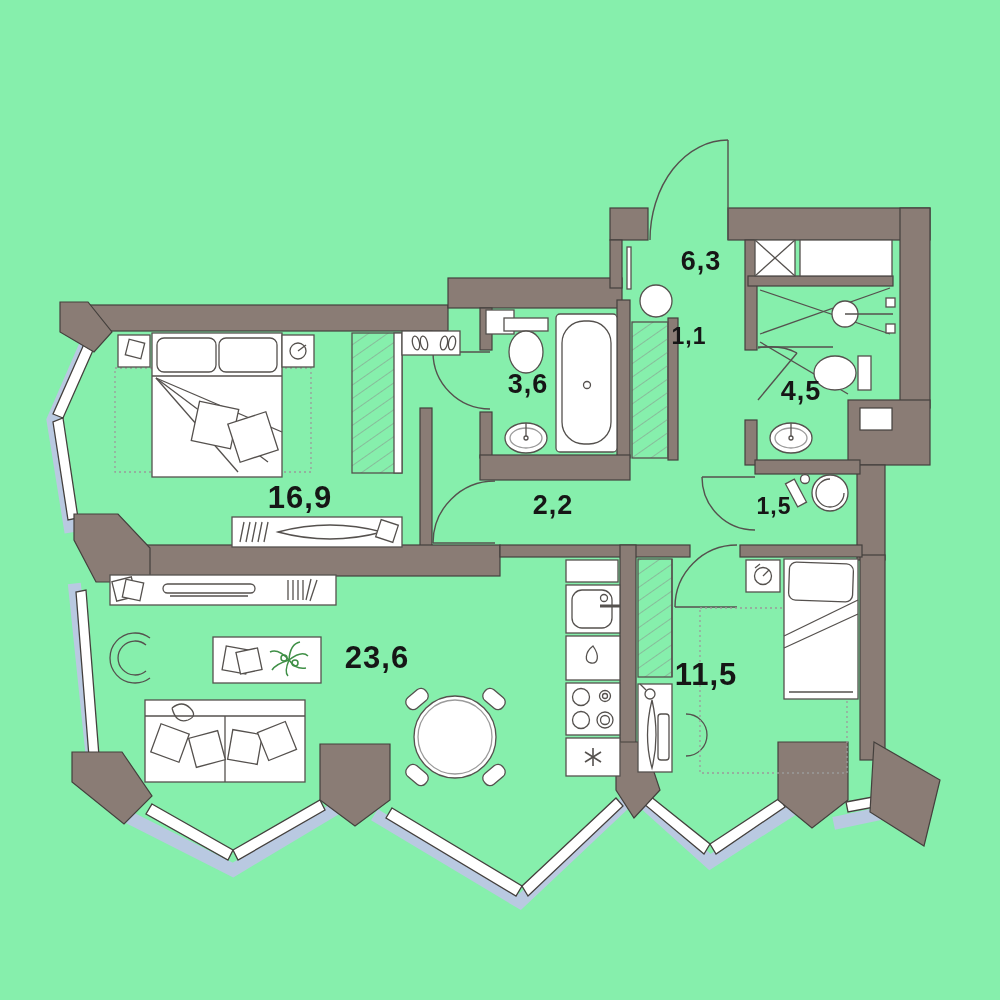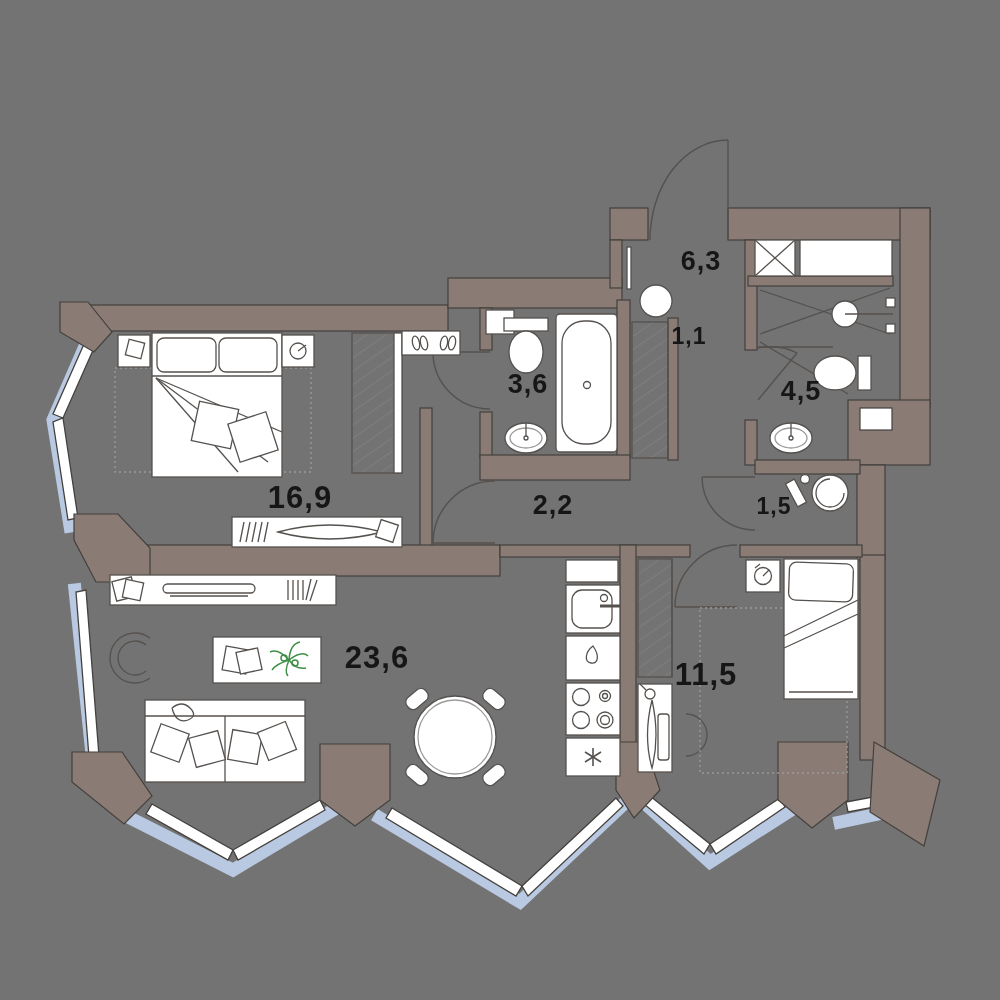--- a/index.html
+++ b/index.html
@@ -1,16 +1,16 @@
 <!DOCTYPE html>
 <html><head>
 <meta charset="utf-8">
 <style>
   html,body{margin:0;padding:0;background:#ffffff;}
-  .stage{width:1000px;height:1000px;position:relative;background:#737373;overflow:hidden;
+  .stage{width:1000px;height:1000px;position:relative;background:#86efac;overflow:hidden;
          font-family:"Liberation Sans", sans-serif;text-decoration:underline;}
   svg{display:block}
   .arealbl{font-family:"Liberation Sans", sans-serif;font-weight:bold;fill:#161616;letter-spacing:1px;}
   .lbl-big{font-size:31px;}
   .lbl-mid{font-size:27px;}
   .lbl-sm{font-size:23px;}
 </style>
 </head>
 <body>
 

